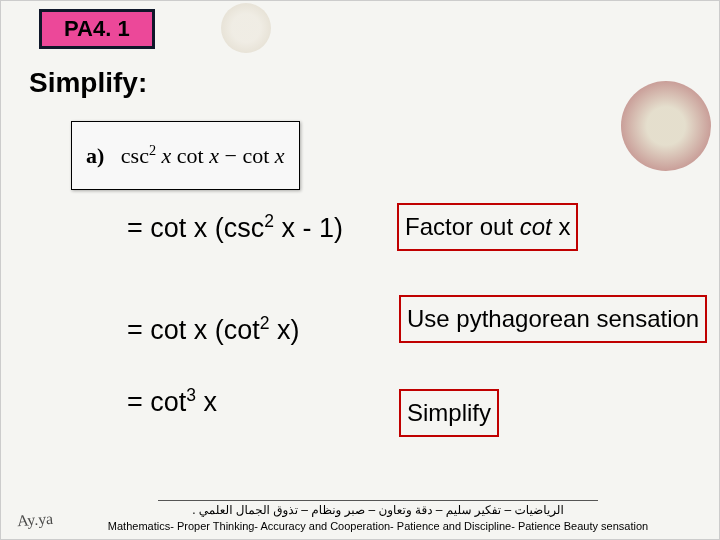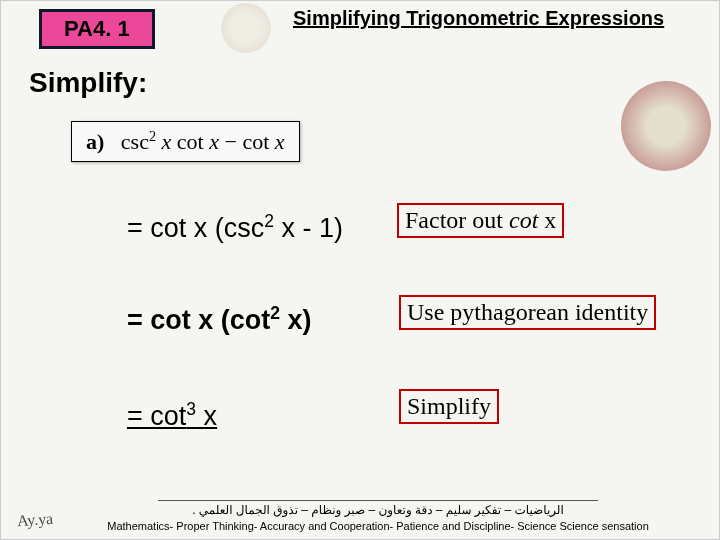--- a/index.html
+++ b/index.html
@@ -60,39 +60,38 @@
     top: 66px;
     font-size: 28px;
     font-weight: bold;
   }
   .problem-box {
     position: absolute;
     left: 70px;
     top: 120px;
     border: 1px solid #000;
     background: #f8f8f8;
-    padding: 6px 14px;
+    padding: 20px 14px;
     font-size: 22px;
     font-family: "Times New Roman", serif;
     box-shadow: 1px 1px 3px rgba(0,0,0,0.3);
   }
   .sup { font-size: 0.65em; vertical-align: super; }
   .step {
     position: absolute;
     font-size: 27px;
   }
   .step1-left { left: 126px; top: 210px; }
-  .step2-left { left: 126px; top: 302px; font-weight: bold; }
-  .step3-left { left: 126px; top: 398px; text-decoration: underline; }
+  .step2-left { left: 126px; top: 312px; }
+  .step3-left { left: 126px; top: 384px; }
   .hint {
     position: absolute;
     font-size: 24px;
     border: 2px solid #c00000;
-    padding: 2px 6px;
-    font-family: Liberation Serif, serif;
+    padding: 8px 6px;
   }
   .hint1 { left: 396px; top: 202px; }
   .hint2 { left: 398px; top: 294px; }
   .hint3 { left: 398px; top: 382px; margin-top: 6px; }
   .italic { font-style: italic; }
   .footer {
     position: absolute;
     bottom: 6px;
     left: 0;
     right: 0;
@@ -118,39 +117,38 @@
     transform: rotate(-4deg);
     opacity: 0.7;
   }
 </style>
 </head>
 <body>
 
 <div class="header">
   <div class="logo-sm"></div>
   <div class="pa-box">PA4. 1</div>
-  <div class="title">Simplifying Trigonometric Expressions</div>
 </div>
 
 <div class="logo-lg"></div>
 
 <div class="simplify-label">Simplify:</div>
 
 <div class="problem-box">
   <b>a)</b>&nbsp;&nbsp;
   <span>csc<span class="sup">2</span> <i>x</i> cot <i>x</i> − cot <i>x</i></span>
 </div>
 
 <div class="step step1-left">= cot x (csc<span class="sup">2</span> x - 1)</div>
 <div class="hint hint1">Factor out <span class="italic">cot</span> x</div>
 
 <div class="step step2-left">= cot x (cot<span class="sup">2</span> x)</div>
-<div class="hint hint2">Use pythagorean identity</div>
+<div class="hint hint2">Use pythagorean sensation</div>
 
 <div class="step step3-left">= cot<span class="sup">3</span> x</div>
 <div class="hint hint3">Simplify</div>
 
 <div class="sig">Ay.ya</div>
 
 <div class="footer">
   <div class="footer-ar">الرياضيات – تفكير سليم – دقة وتعاون – صبر ونظام – تذوق الجمال العلمي .</div>
-  <div>Mathematics- Proper Thinking- Accuracy and Cooperation- Patience and Discipline- Science Science sensation</div>
+  <div>Mathematics- Proper Thinking- Accuracy and Cooperation- Patience and Discipline- Patience Beauty sensation</div>
 </div>
 
 </body></html>

